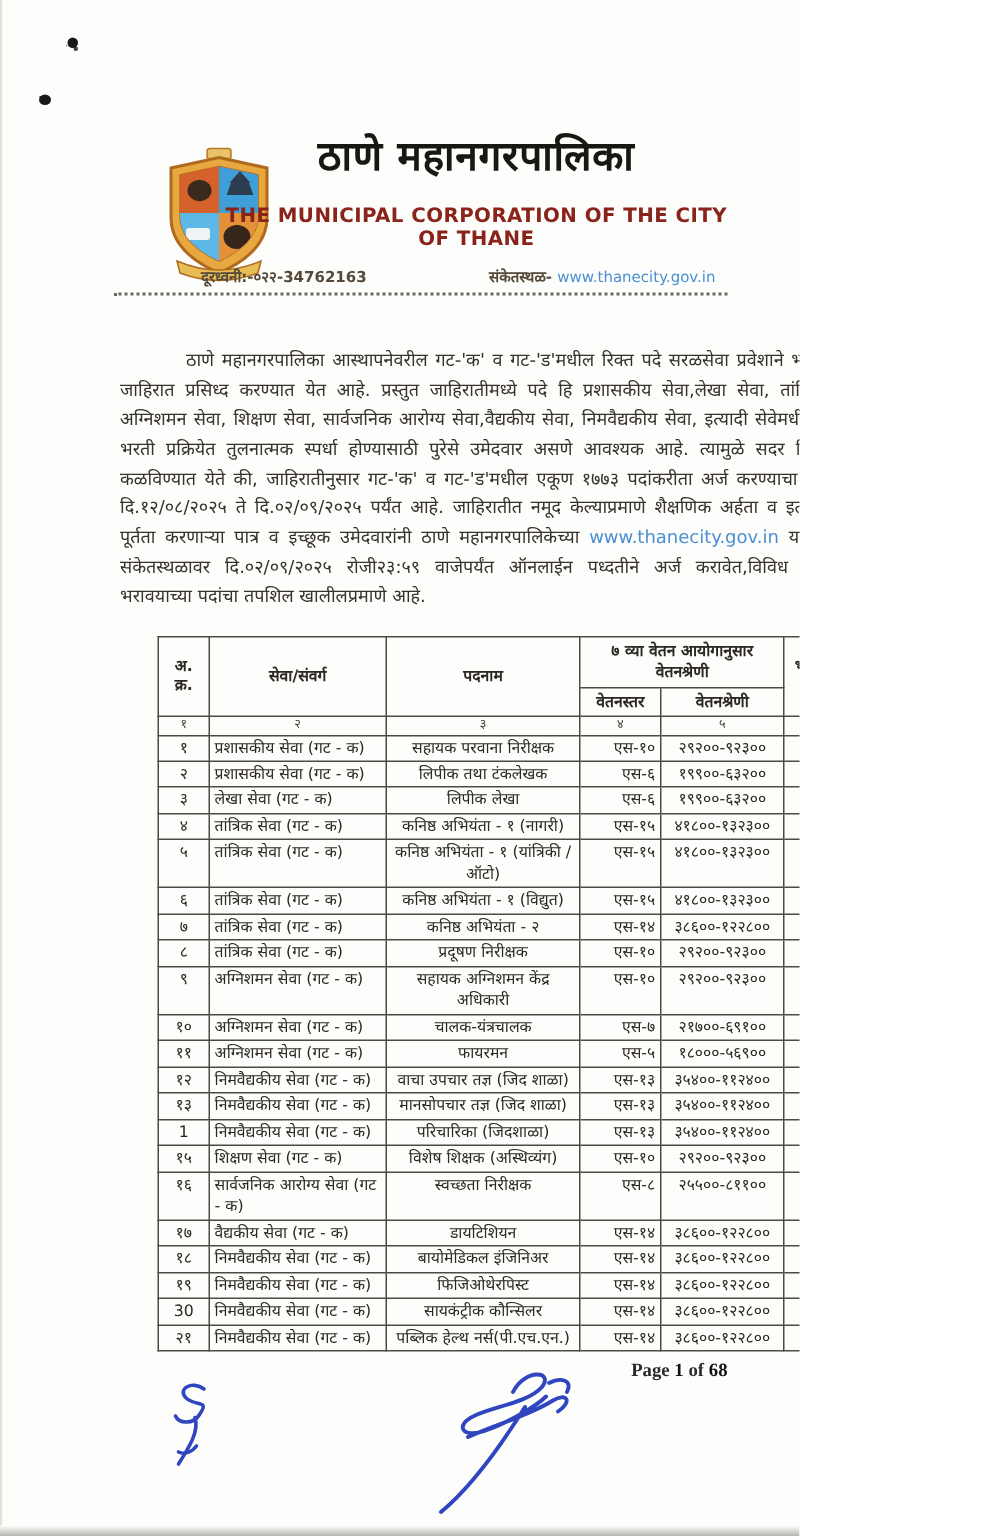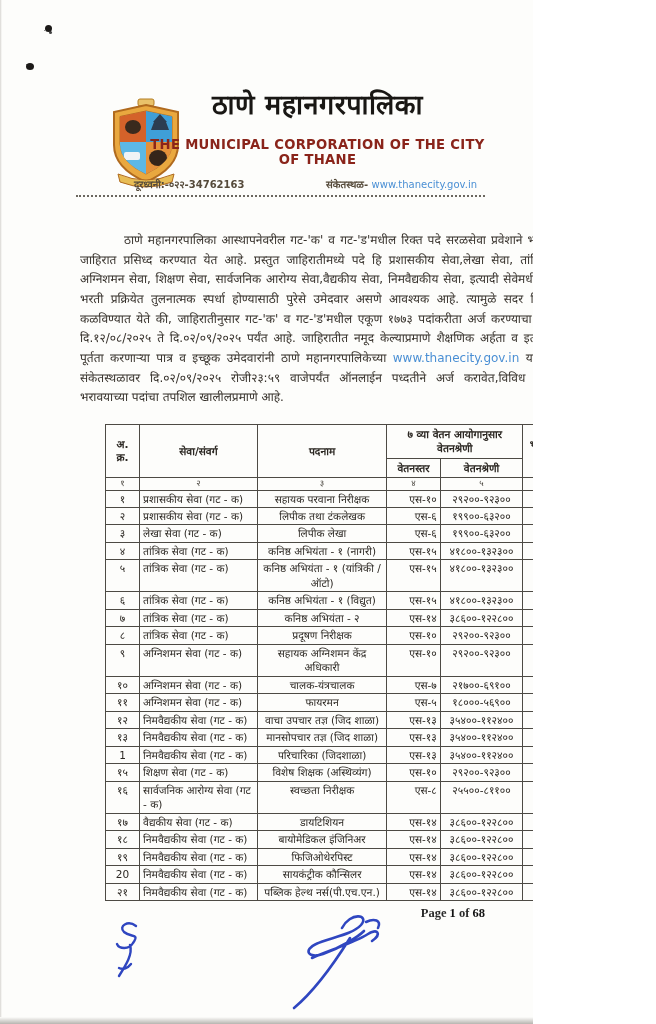--- a/index.html
+++ b/index.html
@@ -299,21 +299,21 @@
     <tr>
       <td class="c-sr">१९</td>
       <td class="c-seva">निमवैद्यकीय सेवा (गट - क)</td>
       <td class="c-pad">फिजिओथेरपिस्ट</td>
       <td class="c-lvl">एस-१४</td>
       <td class="c-scale">३८६००-१२२८००</td>
       <td class="c-posts">०२</td>
     </tr>
 
     <tr>
-      <td class="c-sr">20</td>
+      <td class="c-sr">30</td>
       <td class="c-seva">निमवैद्यकीय सेवा (गट - क)</td>
       <td class="c-pad">सायकंट्रीक कौन्सिलर</td>
       <td class="c-lvl">एस-१४</td>
       <td class="c-scale">३८६००-१२२८००</td>
       <td class="c-posts">०३</td>
     </tr>
 
     <tr>
       <td class="c-sr">२१</td>
       <td class="c-seva">निमवैद्यकीय सेवा (गट - क)</td>

